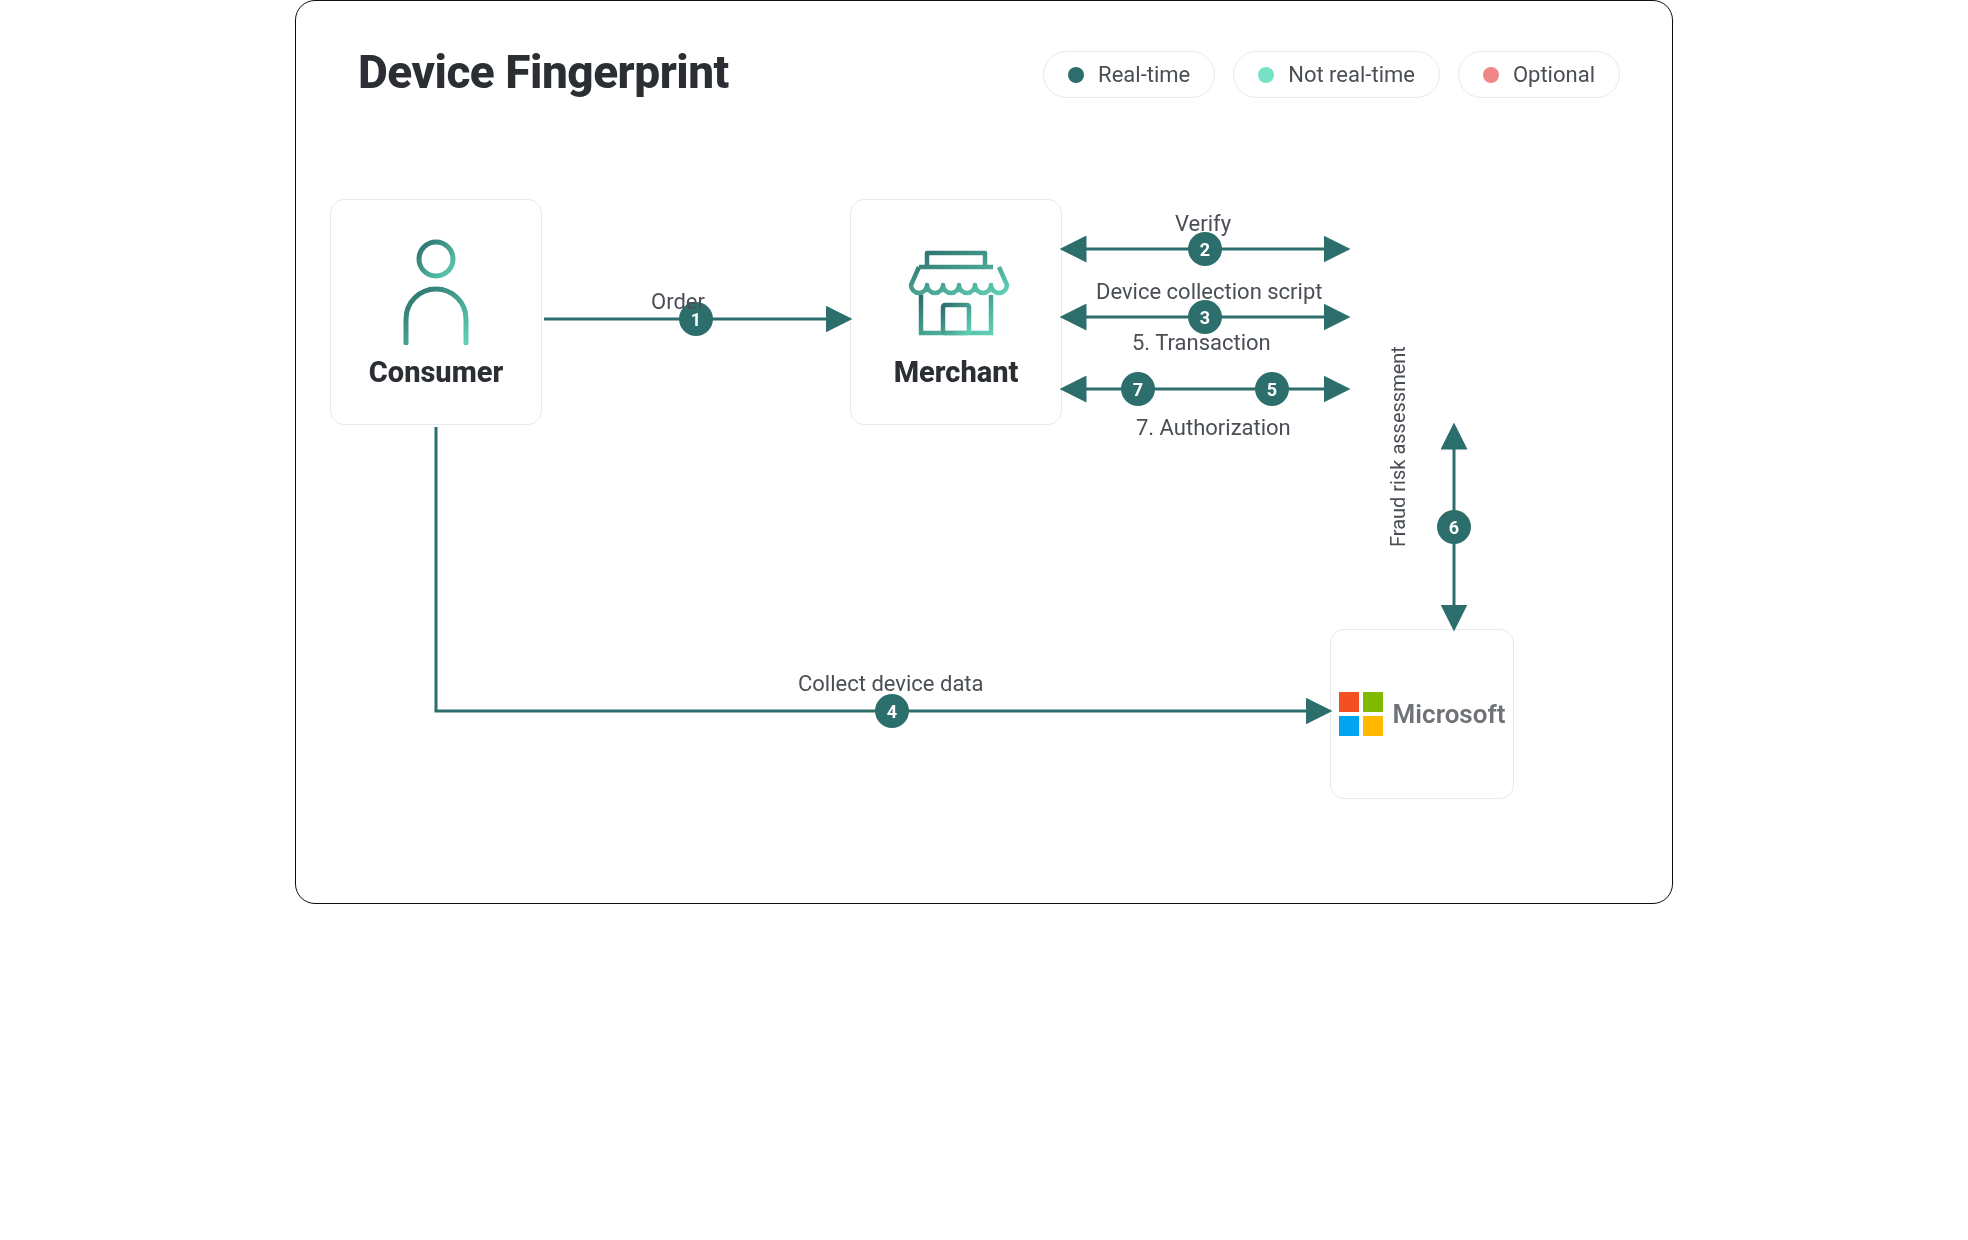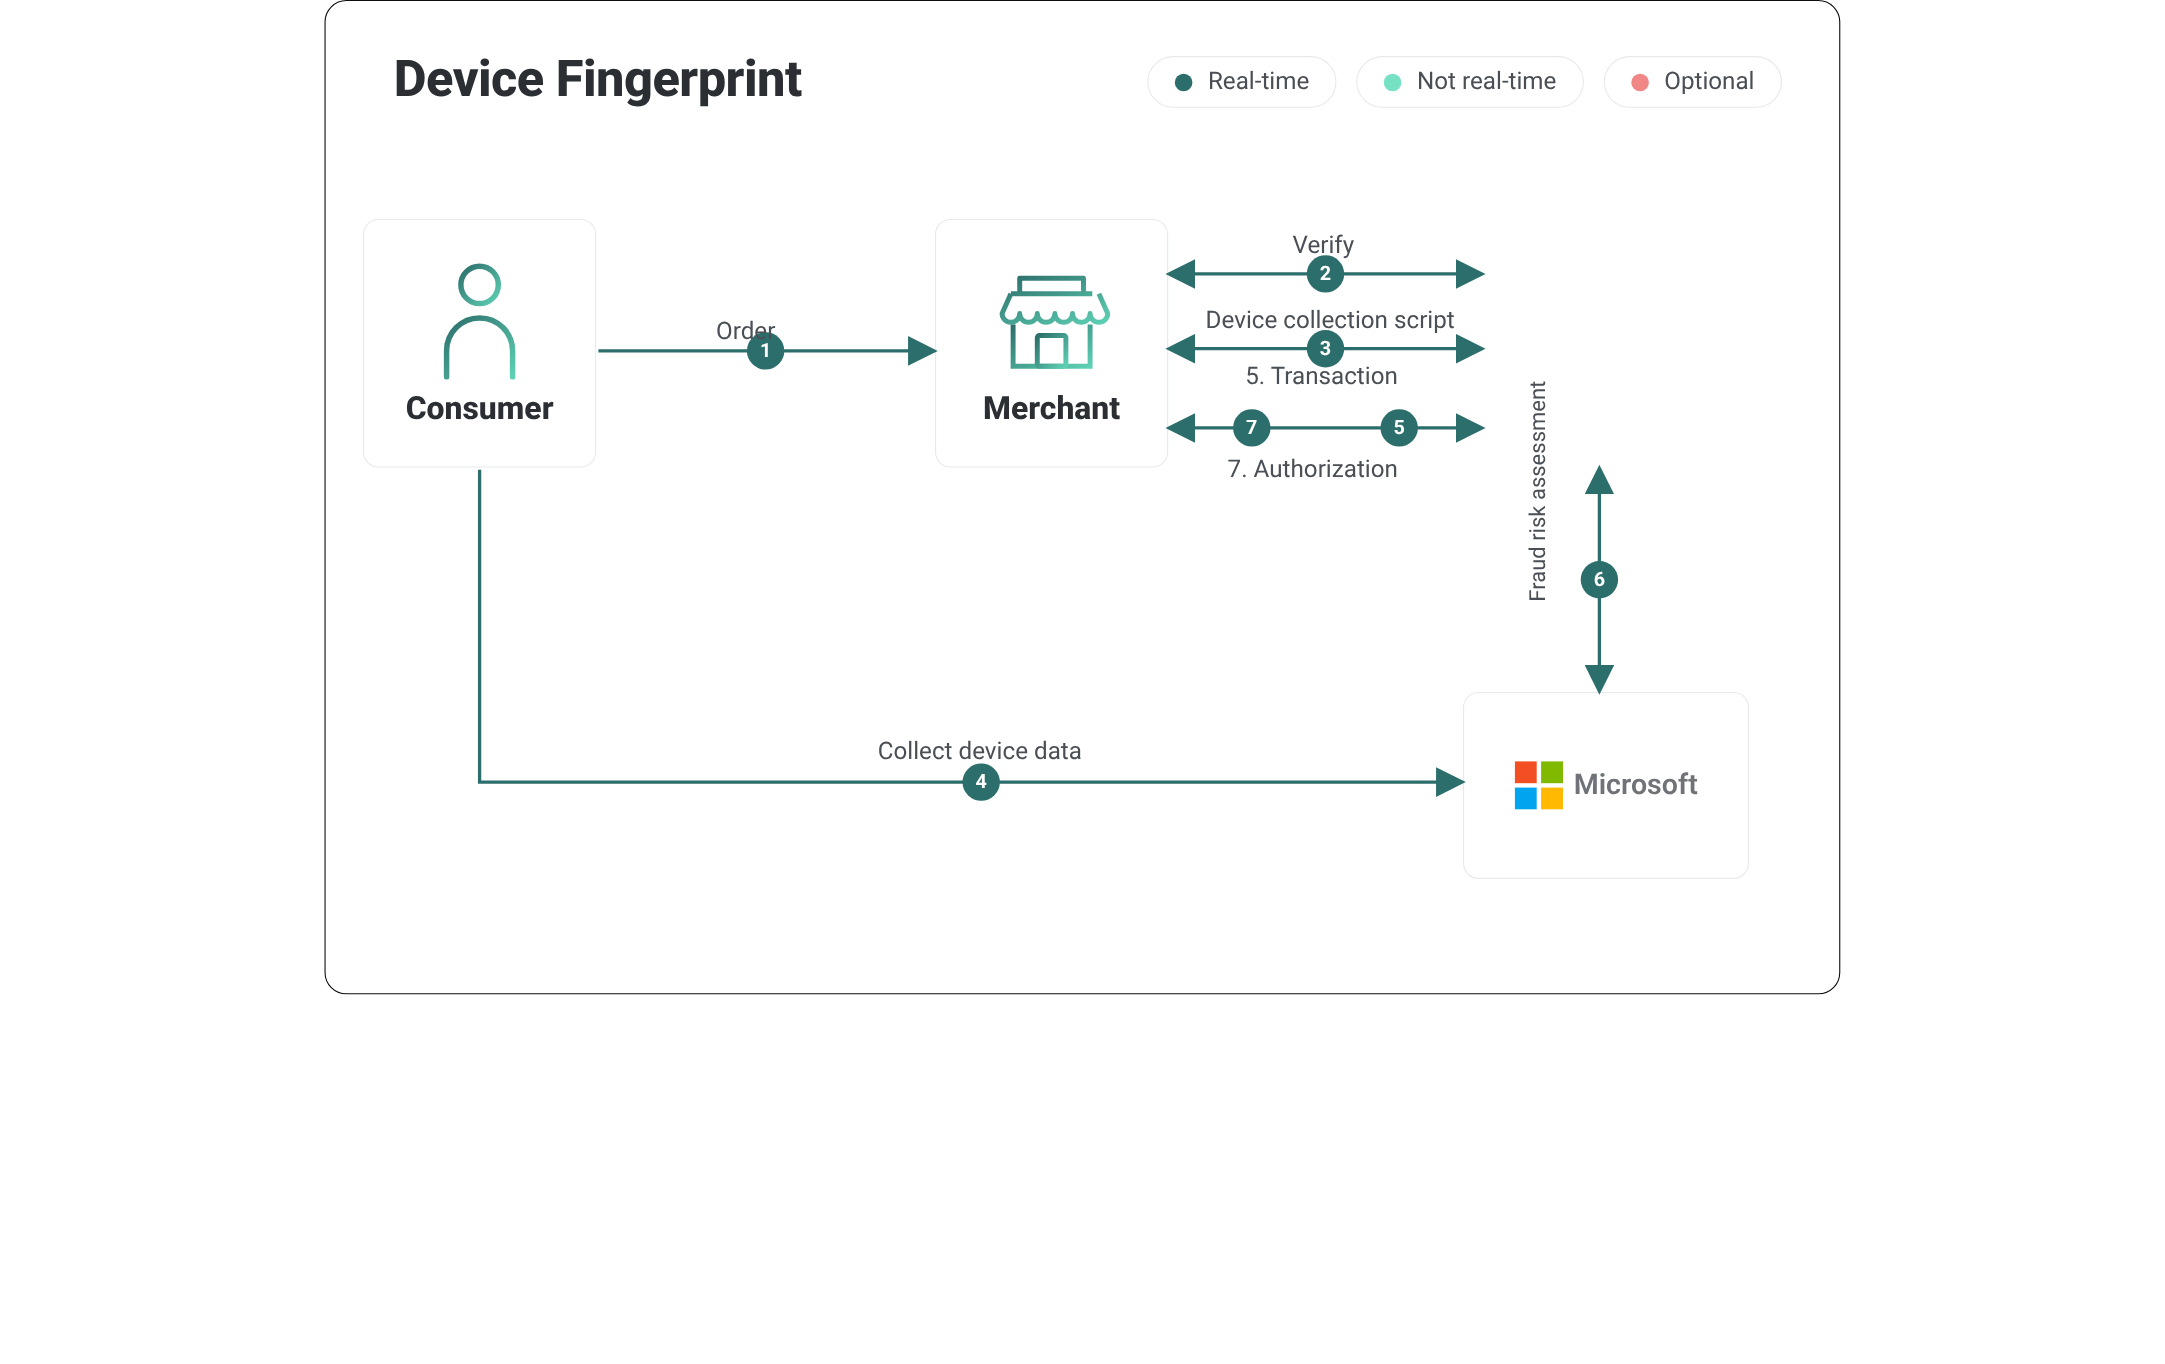--- a/index.html
+++ b/index.html
@@ -28,38 +28,38 @@
   .dot.nrt{background:var(--mint)}
   .dot.opt{background:var(--coral)}
 
   .node{position:absolute;border:1.5px solid var(--box-border);border-radius:14px;background:#fff;
     display:flex;flex-direction:column;align-items:center;justify-content:center;box-sizing:border-box;
     padding:10px 6px}
   .node .label{margin-top:10px;font-size:29px;font-weight:800;color:var(--text)}
   #consumer{left:34px;top:198px;width:212px;height:226px}
   #merchant{left:554px;top:198px;width:212px;height:226px}
   #worldline{left:1052px;top:198px;width:212px;height:226px}
-  #microsoft{left:1034px;top:628px;width:260px;height:170px}
+  #microsoft{left:1034px;top:628px;width:184px;height:170px}
 
   .arrow-label{position:absolute;color:var(--muted);font-size:22px;white-space:nowrap}
   .badge{fill:var(--teal)}
   .badge-text{fill:#fff;font-weight:700;font-size:18px;font-family:inherit;text-anchor:middle;dominant-baseline:central}
   .sidelabel{position:absolute;color:var(--muted);font-size:20px;white-space:nowrap}
 
   
   svg.arrows{position:absolute;left:0;top:0;width:1378px;height:904px;pointer-events:none}
   .arrow-line{stroke:var(--teal);stroke-width:3;fill:none}
   .arrowhead{fill:var(--teal)}
 
   
   .lbl-order{left:355px;top:288px}
   .lbl-verify{left:879px;top:210px}
   .lbl-dcs{left:800px;top:278px}
   .lbl-57a{left:836px;top:329px}
-  .lbl-57b{left:820px;top:414px}
+  .lbl-57b{left:840px;top:414px}
   .lbl-collect{left:502px;top:670px}
   .lbl-fra{left:1090px;top:546px;transform:rotate(-90deg);transform-origin:left top}
 
   
   .icon-wrap svg{display:block}
 </style>
 </head>
 <body>
 
 <div class="page">

